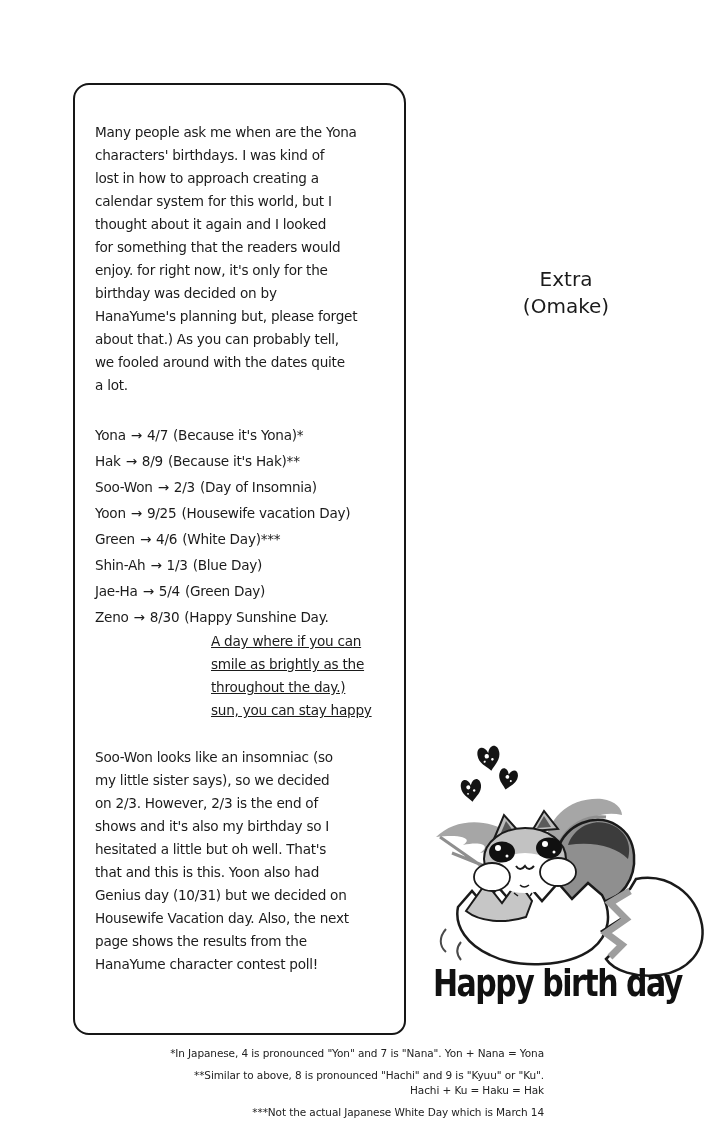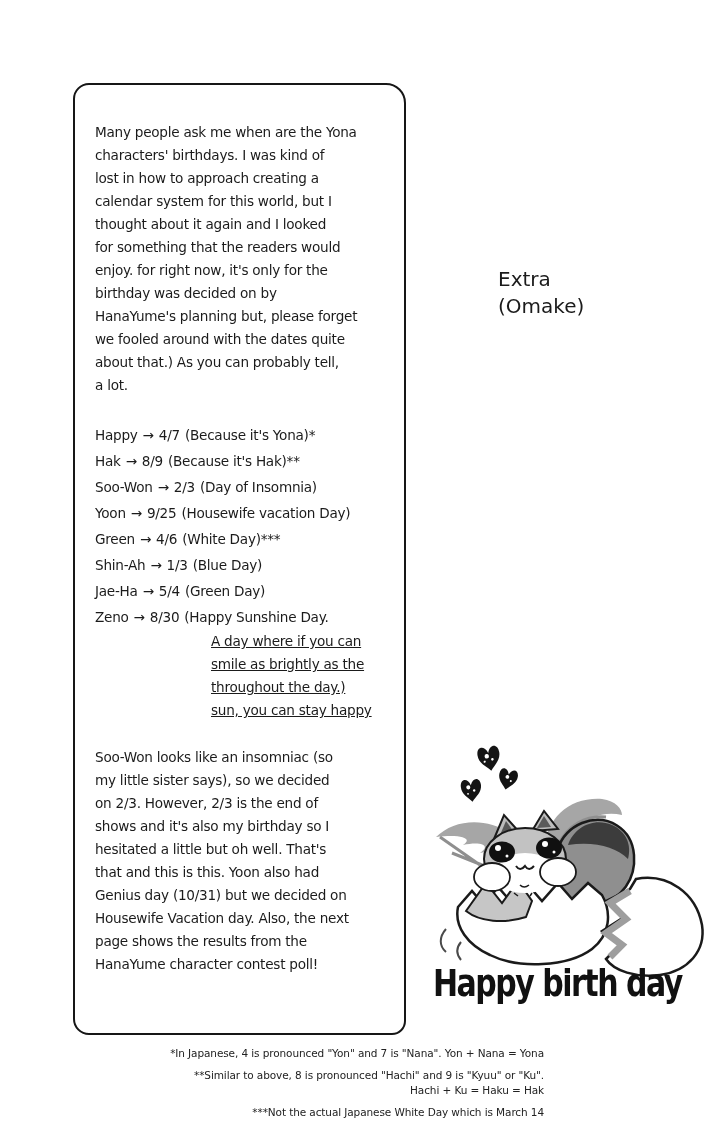--- a/index.html
+++ b/index.html
@@ -17,21 +17,21 @@
   .txt{font-size:13.6px;line-height:23px;letter-spacing:-0.25px;white-space:nowrap;}
   .bday-list{margin-top:25px;}
   .bday-line{font-size:13.6px;line-height:26px;letter-spacing:-0.25px;white-space:nowrap;}
   .arrow{padding:0 5px;}
   .bnote{margin-left:5px;}
   .cont-block{margin-left:116px;}
   .cont-block .txt{line-height:23px;text-decoration:underline;}
   .p2{margin-top:24px;}
   .extra-label{
     position:absolute;left:498px;top:266px;width:136px;
-    text-align:left;font-size:20px;line-height:27px;letter-spacing:0;
+    text-align:center;font-size:20px;line-height:27px;letter-spacing:0;
   }
   .illus{position:absolute;left:430px;top:733px;width:290px;height:250px;}
   .caption{
     position:absolute;left:433px;top:961px;
     font-size:30px;font-weight:bold;letter-spacing:-1.5px;white-space:nowrap;
     transform:scaleY(1.25);transform-origin:left top;color:#111;
   }
   .footnotes{
     position:absolute;left:84px;top:1046px;width:460px;
     font-size:10.5px;line-height:15px;letter-spacing:-0.1px;color:#222;text-align:right;
@@ -46,28 +46,28 @@
   <div>
     <div class="txt">Many people ask me when are the Yona</div>
     <div class="txt">characters' birthdays. I was kind of</div>
     <div class="txt">lost in how to approach creating a</div>
     <div class="txt">calendar system for this world, but I</div>
     <div class="txt">thought about it again and I looked</div>
     <div class="txt">for something that the readers would</div>
     <div class="txt">enjoy. for right now, it's only for the</div>
     <div class="txt">birthday was decided on by</div>
     <div class="txt">HanaYume's planning but, please forget</div>
+    <div class="txt">about that.) As you can probably tell,</div>
     <div class="txt">we fooled around with the dates quite</div>
-    <div class="txt">about that.) As you can probably tell,</div>
     <div class="txt">a lot.</div>
   </div>
 
   <div class="bday-list">
     <div class="bday-line">
-      <span>Happy</span><span class="arrow">→</span><span>4/7</span><span class="bnote">(Because it's Yona)*</span>
+      <span>Yona</span><span class="arrow">→</span><span>4/7</span><span class="bnote">(Because it's Yona)*</span>
     </div>
     <div class="bday-line">
       <span>Hak</span><span class="arrow">→</span><span>8/9</span><span class="bnote">(Because it's Hak)**</span>
     </div>
     <div class="bday-line">
       <span>Soo-Won</span><span class="arrow">→</span><span>2/3</span><span class="bnote">(Day of Insomnia)</span>
     </div>
     <div class="bday-line">
       <span>Yoon</span><span class="arrow">→</span><span>9/25</span><span class="bnote">(Housewife vacation Day)</span>
     </div>

